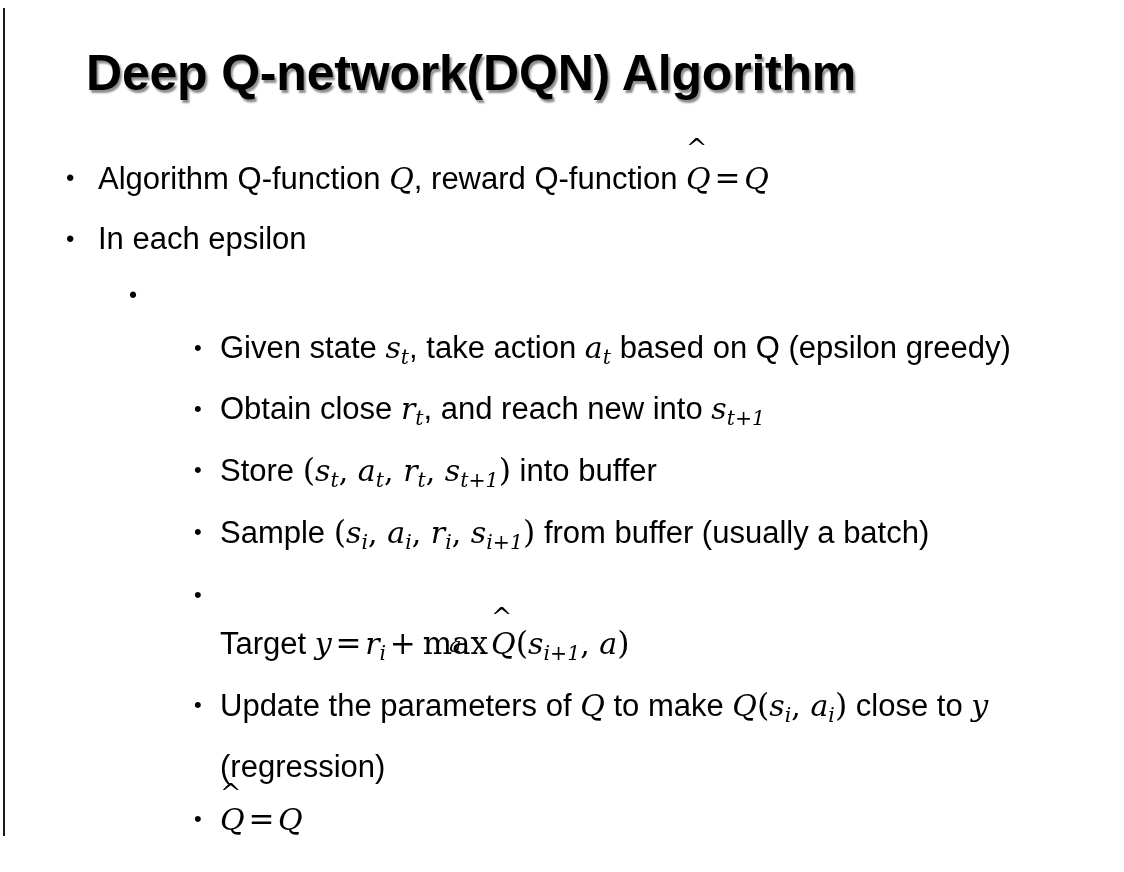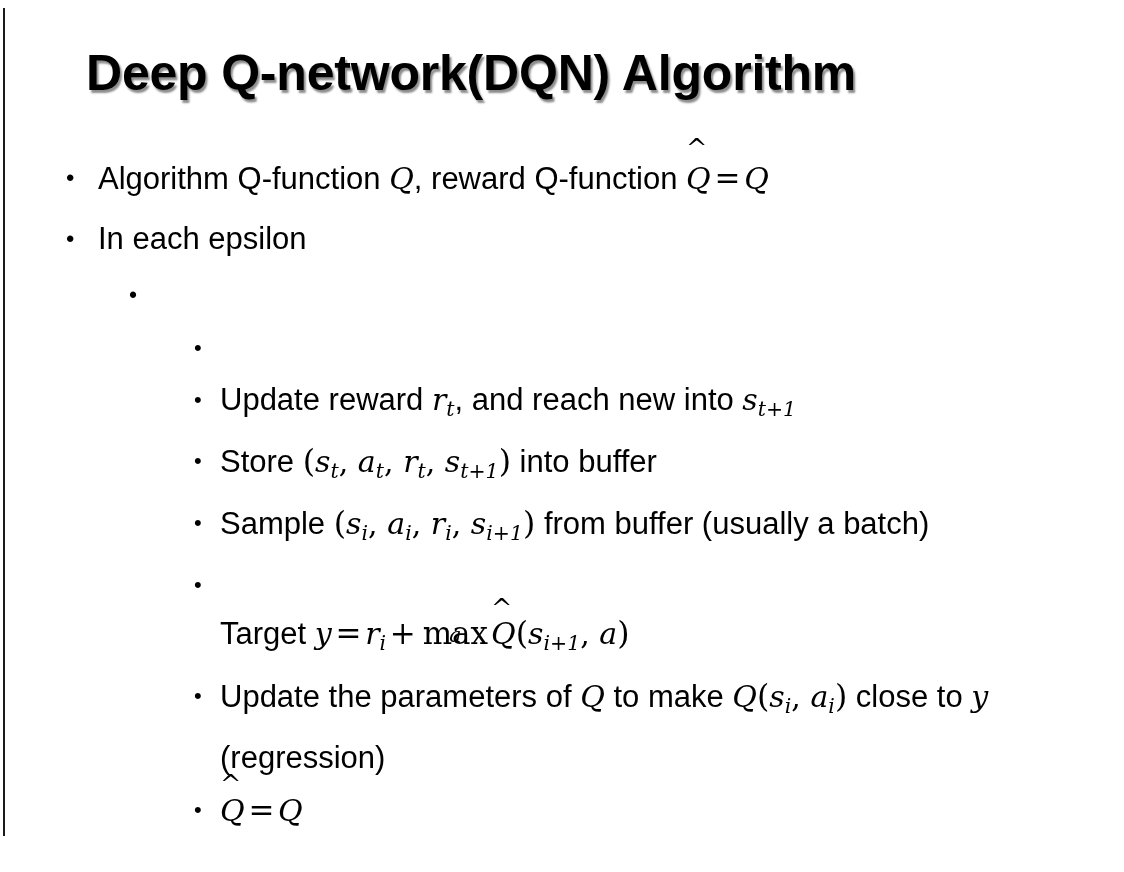--- a/index.html
+++ b/index.html
@@ -184,25 +184,26 @@
       <span class="bullet">•</span>
       <span class="btext">In each epsilon</span>
     </div>
 
     <div class="bullet-line lvl2">
       <span class="bullet">•</span>
     </div>
 
     <div class="bullet-line lvl3">
       <span class="bullet">•</span>
-    </div>
-
-    <div class="bullet-line lvl3">
-      <span class="bullet">•</span>
-      <span class="btext"><span>Update reward </span><span class="nowrap"><span class="m">r</span><span class="sub">t</span></span><span>, and reach new into </span><span class="nowrap"><span class="m">s</span><span class="sub">t+1</span></span></span>
+      <span class="btext"><span>Given state </span><span class="nowrap"><span class="m">s</span><span class="sub">t</span></span><span>, take action </span><span class="nowrap"><span class="m">a</span><span class="sub">t</span></span><span> based on Q (epsilon greedy)</span></span>
+    </div>
+
+    <div class="bullet-line lvl3">
+      <span class="bullet">•</span>
+      <span class="btext"><span>Obtain close </span><span class="nowrap"><span class="m">r</span><span class="sub">t</span></span><span>, and reach new into </span><span class="nowrap"><span class="m">s</span><span class="sub">t+1</span></span></span>
     </div>
 
     <div class="bullet-line lvl3">
       <span class="bullet">•</span>
       <span class="btext"><span>Store </span><span class="nowrap"><span class="paren">(</span><span class="m">s</span><span class="sub">t</span><span class="mr">, </span><span class="m">a</span><span class="sub">t</span><span class="mr">, </span><span class="m">r</span><span class="sub">t</span><span class="mr">, </span><span class="m">s</span><span class="sub">t+1</span><span class="paren">)</span></span><span> into buffer</span></span>
     </div>
 
     <div class="bullet-line lvl3">
       <span class="bullet">•</span>
       <span class="btext"><span>Sample </span><span class="nowrap"><span class="paren">(</span><span class="m">s</span><span class="sub">i</span><span class="mr">, </span><span class="m">a</span><span class="sub">i</span><span class="mr">, </span><span class="m">r</span><span class="sub">i</span><span class="mr">, </span><span class="m">s</span><span class="sub">i+1</span><span class="paren">)</span></span><span> from buffer (usually a batch)</span></span>

